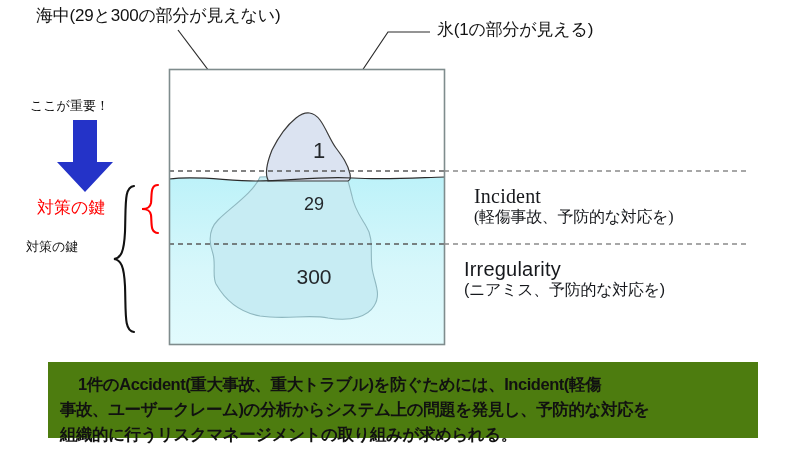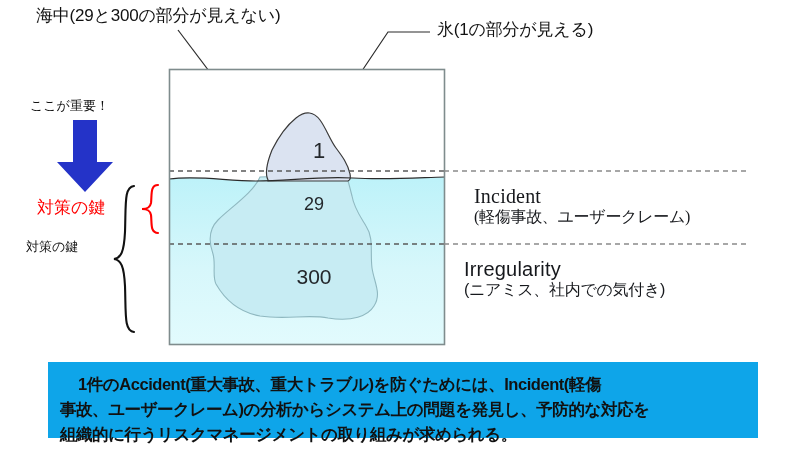--- a/index.html
+++ b/index.html
@@ -59,21 +59,21 @@
     color:#23272b;
     white-space:nowrap;
     text-align:center;
   }
 
   
   #summary{
     position:absolute;
     left:48px;top:362px;
     width:710px;height:76px;
-    background:#0ea5e9;
+    background:#4d7c0f;
     box-sizing:border-box;
     padding:10px 0 0 12px;
   }
   #summary p{
     margin:0;
     font-size:16.5px;
     font-weight:bold;
     line-height:1.52;
     color:#111111;
     letter-spacing:-0.45px;
@@ -183,26 +183,26 @@
 
   <div class="abs num nosel" style="left:302px;top:138px;width:34px;font-size:22px;">1</div>
 
   <div class="abs num nosel" style="left:282px;top:194px;width:64px;font-size:18px;">29</div>
 
   <div class="abs num nosel" style="left:272px;top:265px;width:84px;font-size:21px;">300</div>
 
 
   <div class="abs tier nosel" style="left:474px;top:185px;font-family:Liberation Serif, serif;">
     <div class="en">Incident</div>
-    <div class="jp">(軽傷事故、ユーザークレーム)</div>
+    <div class="jp">(軽傷事故、予防的な対応を)</div>
   </div>
 
   <div class="abs tier nosel" style="left:464px;top:258px;">
     <div class="en">Irregularity</div>
-    <div class="jp">(ニアミス、社内での気付き)</div>
+    <div class="jp">(ニアミス、予防的な対応を)</div>
   </div>
 
   <div id="summary">
     <p class="first">1件のAccident(重大事故、重大トラブル)を防ぐためには、Incident(軽傷</p>
     <p>事故、ユーザークレーム)の分析からシステム上の問題を発見し、予防的な対応を</p>
     <p>組織的に行うリスクマネージメントの取り組みが求められる。</p>
   </div>
 
 </div>
 

